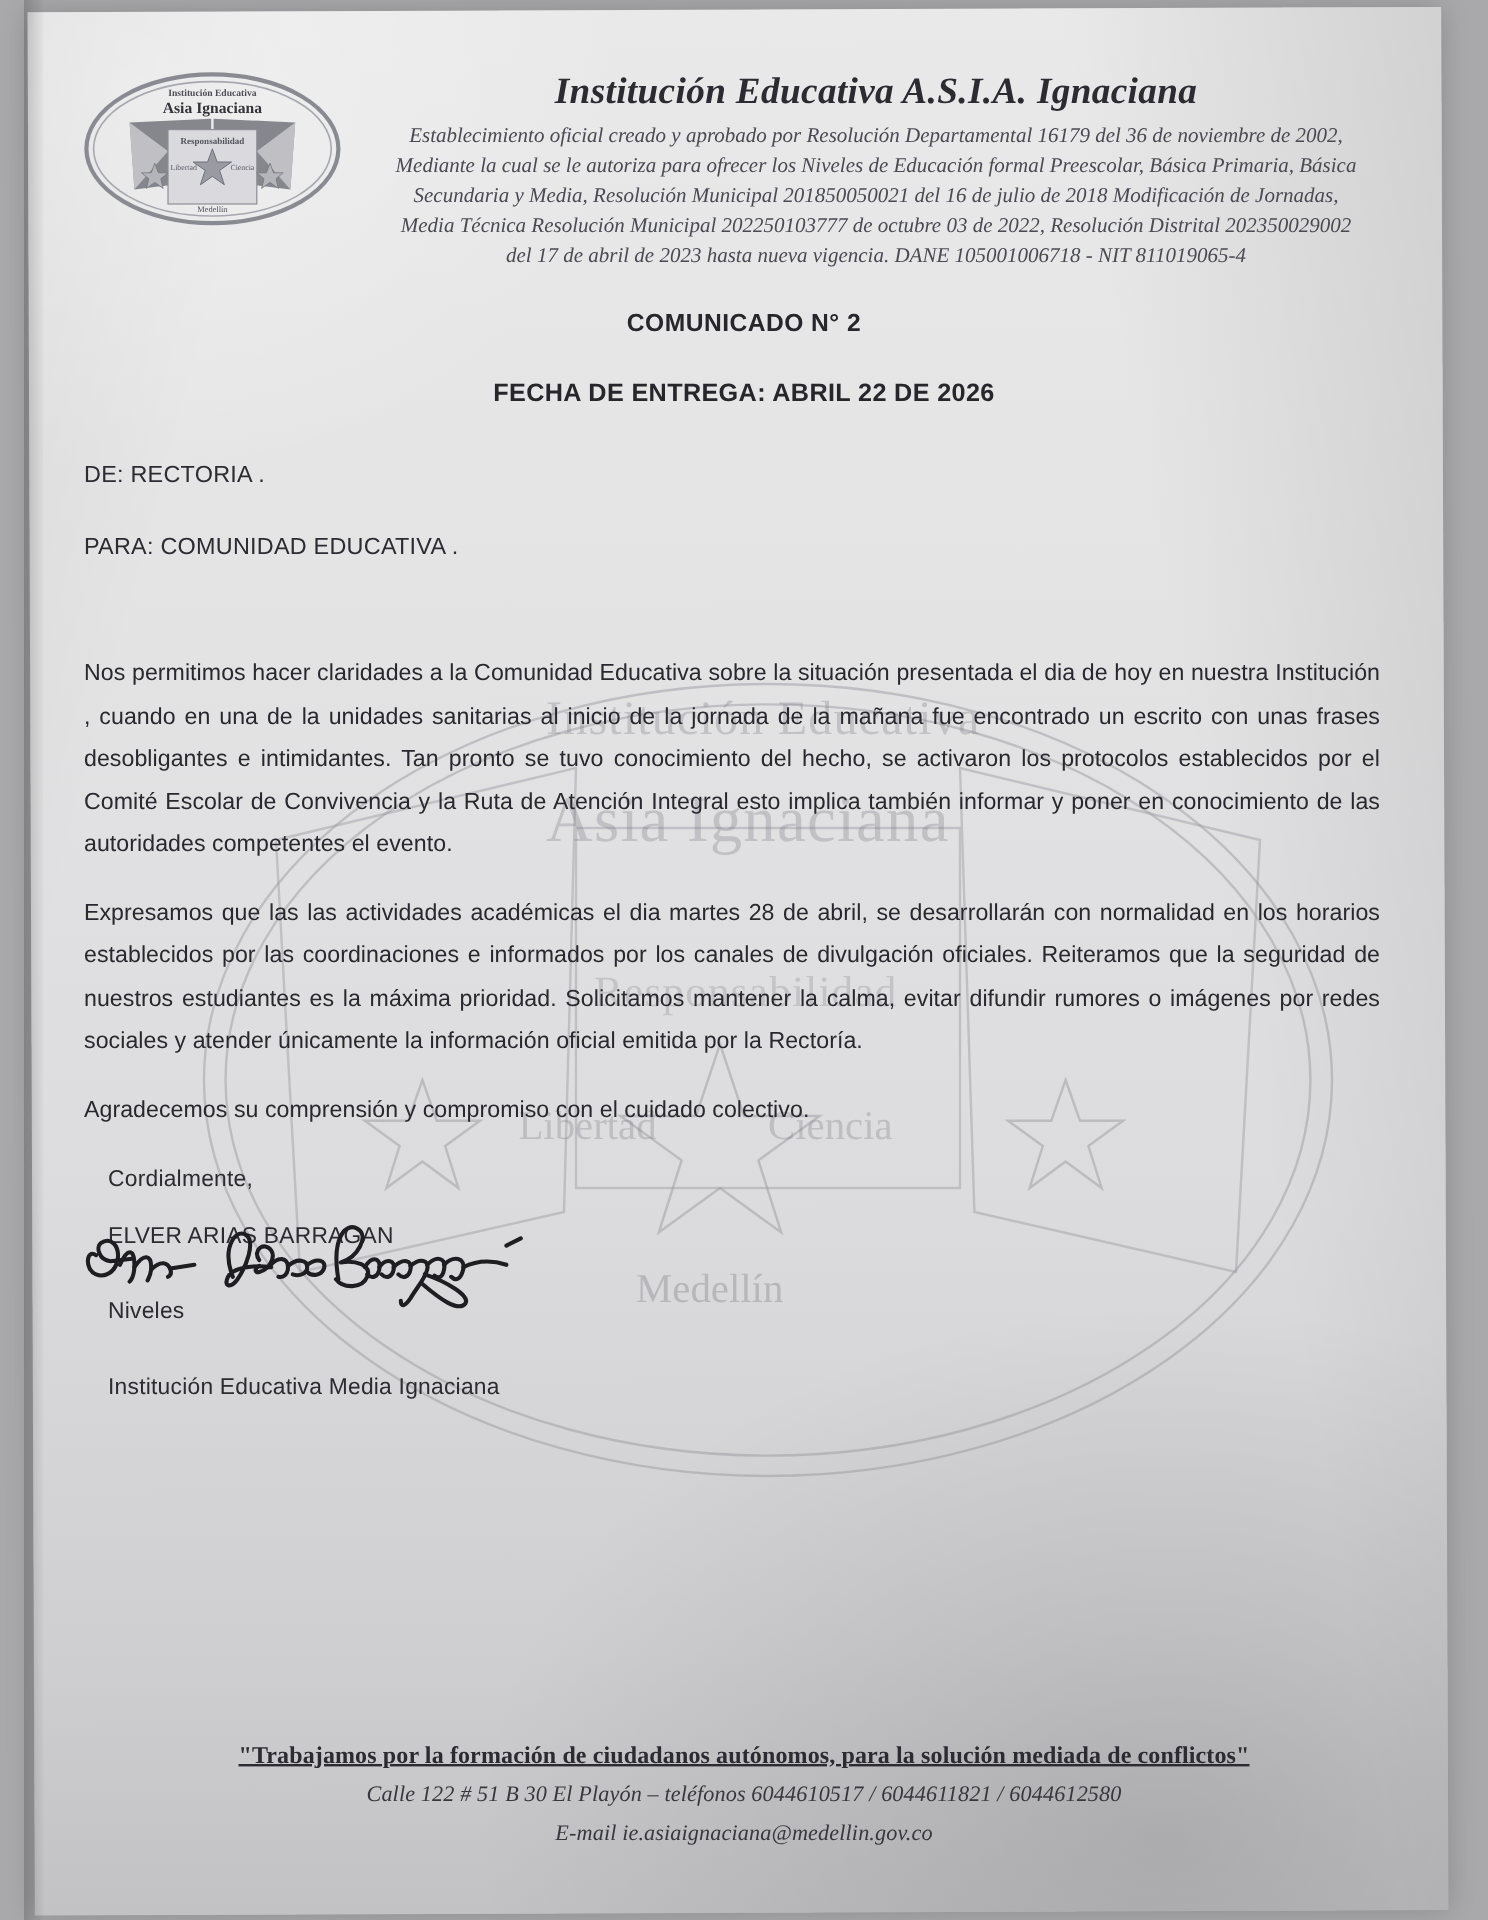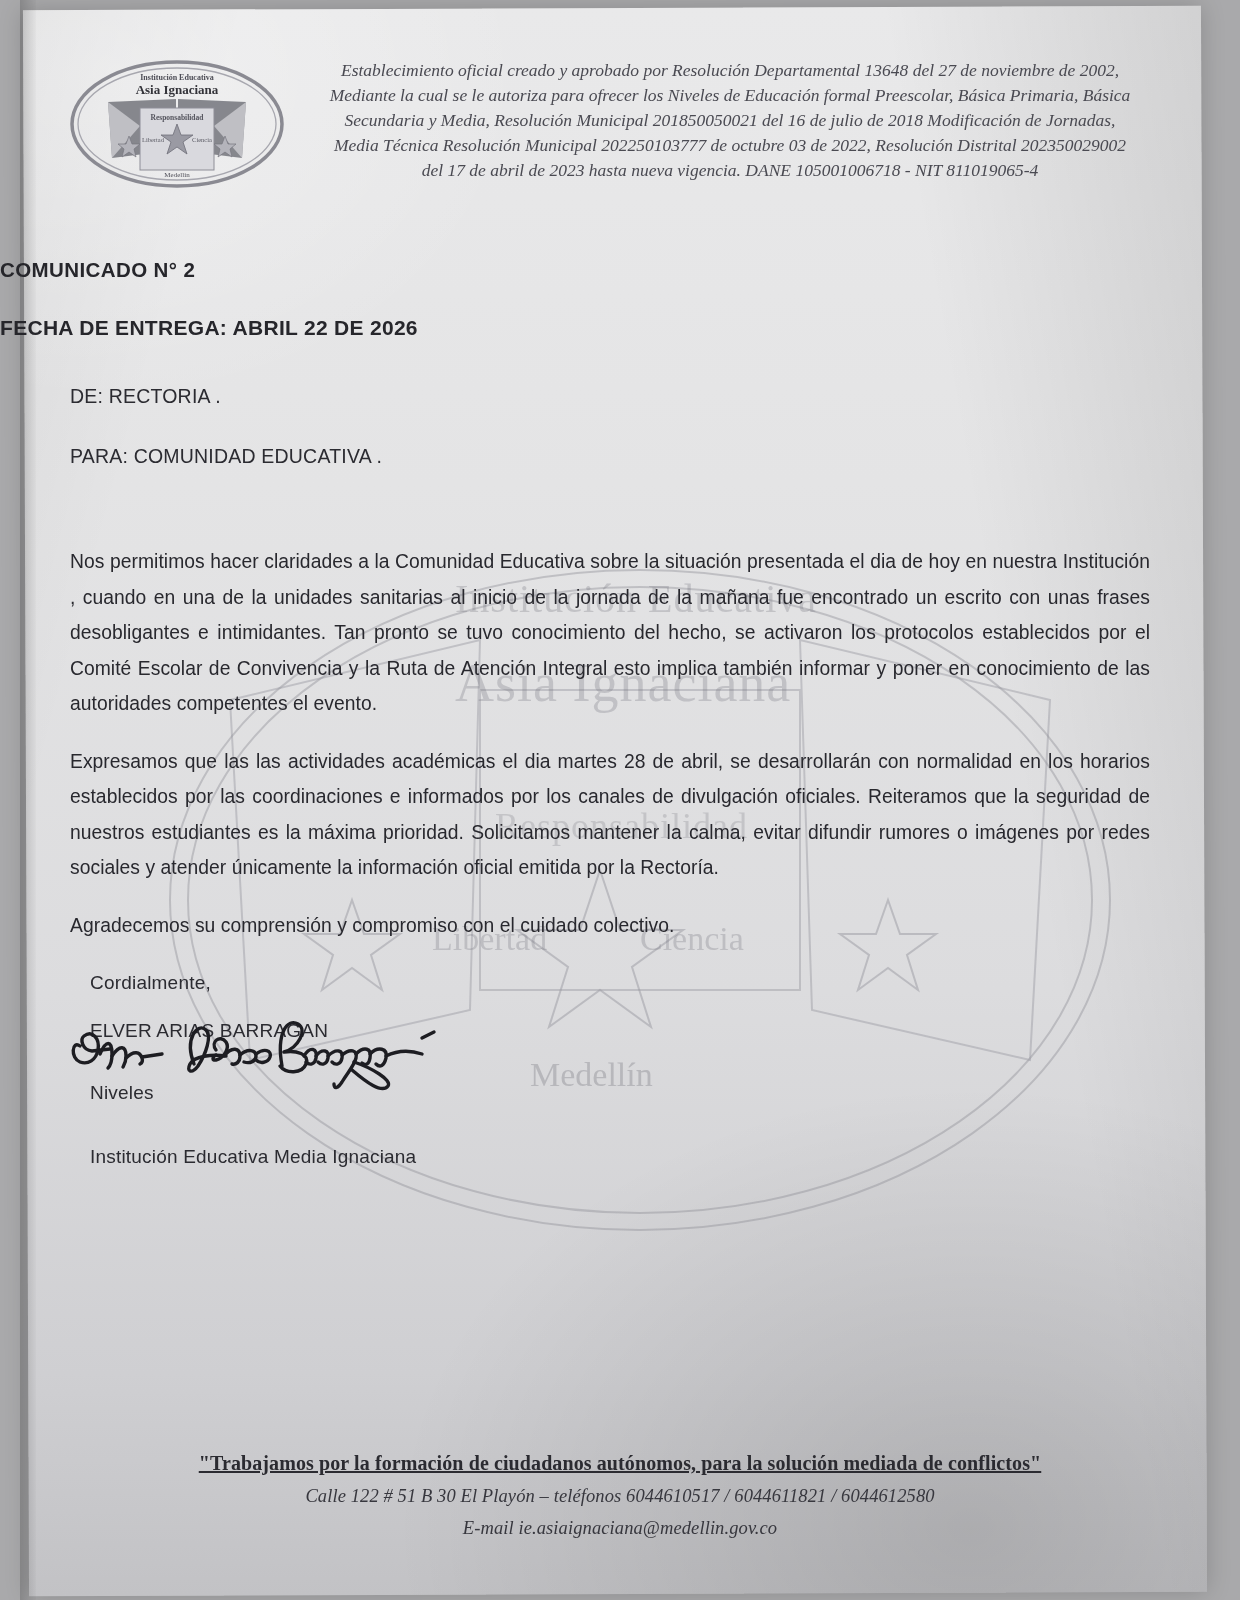--- a/index.html
+++ b/index.html
@@ -99,20 +99,21 @@
     font-size: 17.5px;
     line-height: 25px;
     color: #4a4a52;
     white-space: nowrap;
   }
 
   
   #comunicado {
     position: absolute;
     left: 0; top: 258px; width: 1240px;
+    text-align: center;
     z-index: 5;
   }
   #com-no {
     font-size: 20.5px;
     font-weight: bold;
     color: #26262b;
     letter-spacing: 0.4px;
   }
   #com-fecha {
     margin-top: 34px;
@@ -250,21 +251,22 @@
       <text x="109" y="62" text-anchor="middle" font-family="Liberation Serif, serif" font-size="7.5" font-weight="bold" fill="#54545d">Responsabilidad</text>
       <polygon points="109,66 113,77 125,77 115,84 119,96 109,89 99,96 103,84 93,77 105,77" fill="#9a9aa3" stroke="#6e6e78" stroke-width="0.8"></polygon>
       <text x="85" y="84" text-anchor="middle" font-family="Liberation Serif, serif" font-size="6.5" fill="#5b5b64">Libertad</text>
       <text x="134" y="84" text-anchor="middle" font-family="Liberation Serif, serif" font-size="6.5" fill="#5b5b64">Ciencia</text>
       <polygon points="61,78 64,86 72,86 66,91 68,99 61,94 54,99 56,91 50,86 58,86" fill="#b4b4bb" stroke="#77777f" stroke-width="0.7"></polygon>
       <polygon points="157,78 160,86 168,86 162,91 164,99 157,94 150,99 152,91 146,86 154,86" fill="#b4b4bb" stroke="#77777f" stroke-width="0.7"></polygon>
       <text x="109" y="119" text-anchor="middle" font-family="Liberation Serif, serif" font-size="7" fill="#4f4f58">Medellín</text>
     </svg>
 
     <div id="title-block">
-      <div class="legal-line">Establecimiento oficial creado y aprobado por Resolución Departamental 13648 del 27 de noviembre de 2002,</div>
+      <div id="inst-title">Institución  Educativa A.S.I.A. Ignaciana</div>
+      <div class="legal-line">Establecimiento oficial creado y aprobado por Resolución Departamental 16179 del 36 de noviembre de 2002,</div>
       <div class="legal-line">Mediante la cual se le autoriza para ofrecer los Niveles de Educación formal Preescolar, Básica Primaria, Básica</div>
       <div class="legal-line">Secundaria y Media, Resolución Municipal 201850050021 del 16 de julio de 2018 Modificación de Jornadas,</div>
       <div class="legal-line">Media Técnica Resolución Municipal 202250103777 de octubre 03 de 2022, Resolución Distrital 202350029002</div>
       <div class="legal-line">del 17 de abril de 2023 hasta nueva vigencia. DANE 105001006718 - NIT 811019065-4</div>
     </div>
   </div>
 
   <div id="comunicado">
     <div id="com-no">COMUNICADO  N° 2</div>
     <div id="com-fecha">FECHA DE ENTREGA: ABRIL  22   DE 2026</div>

